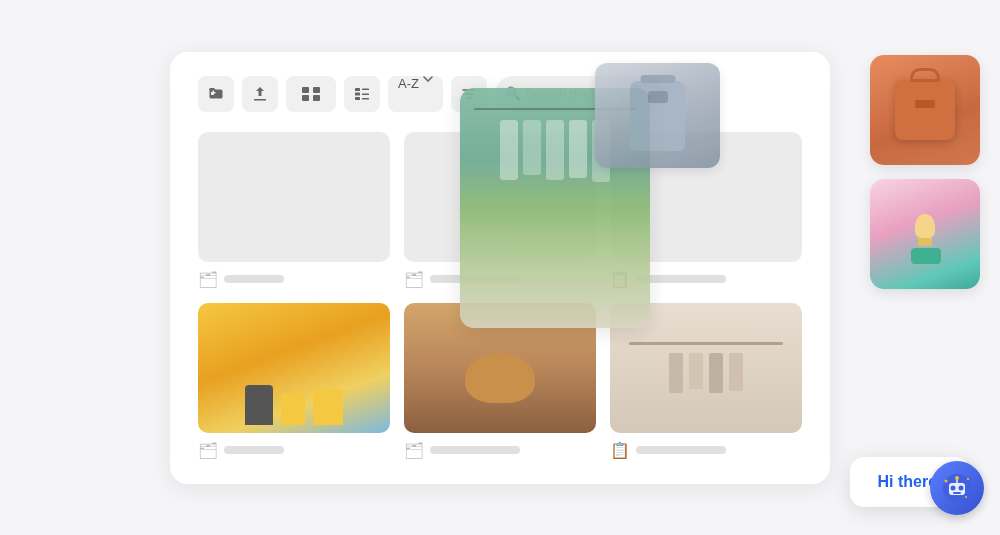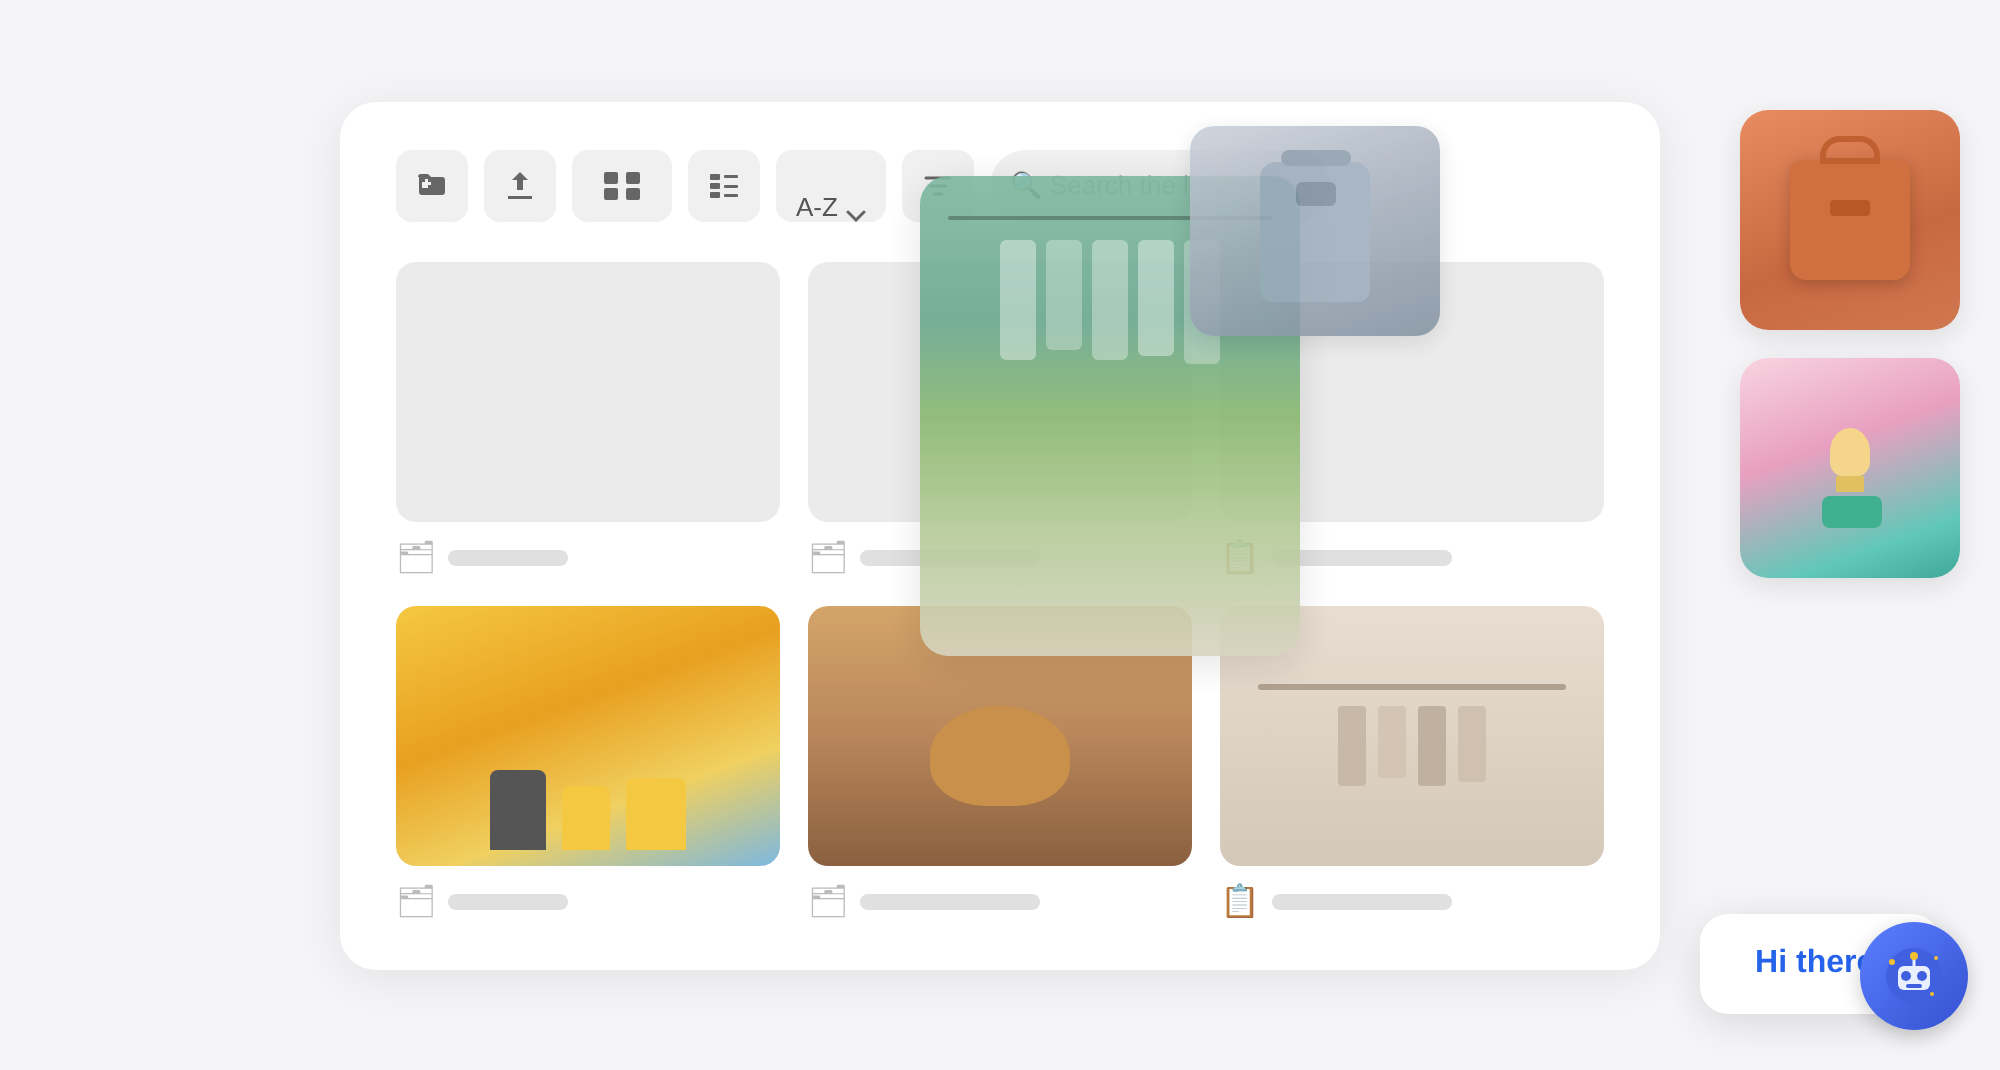--- a/index.html
+++ b/index.html
@@ -67,21 +67,21 @@
       width: 50px;
     }
 
     .toolbar-btn-sort {
       background: #f0f0f0;
       border: none;
       border-radius: 8px;
       height: 36px;
       padding: 0 10px;
       display: flex;
-      align-items: flex-end;
+      align-items: flex-start;
       gap: 4px;
       cursor: pointer;
       font-size: 13px;
       color: #555;
     }
 
     .search-wrapper {
       position: relative;
       display: flex;
       align-items: center;

